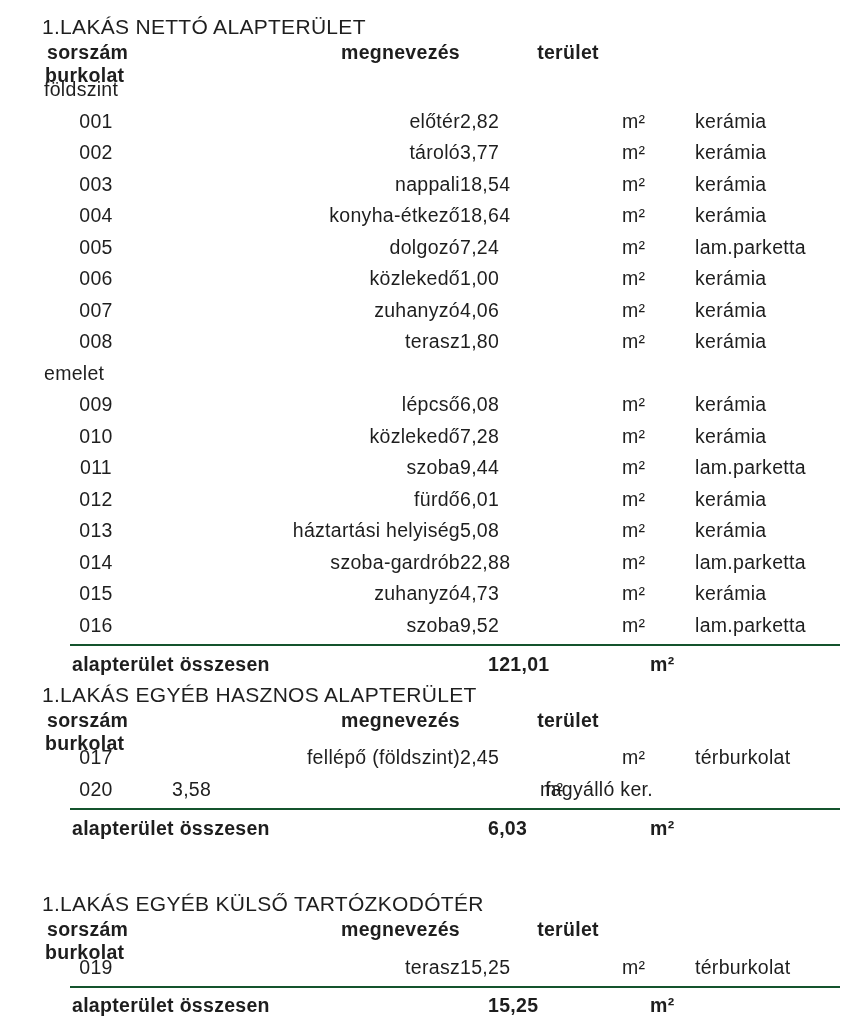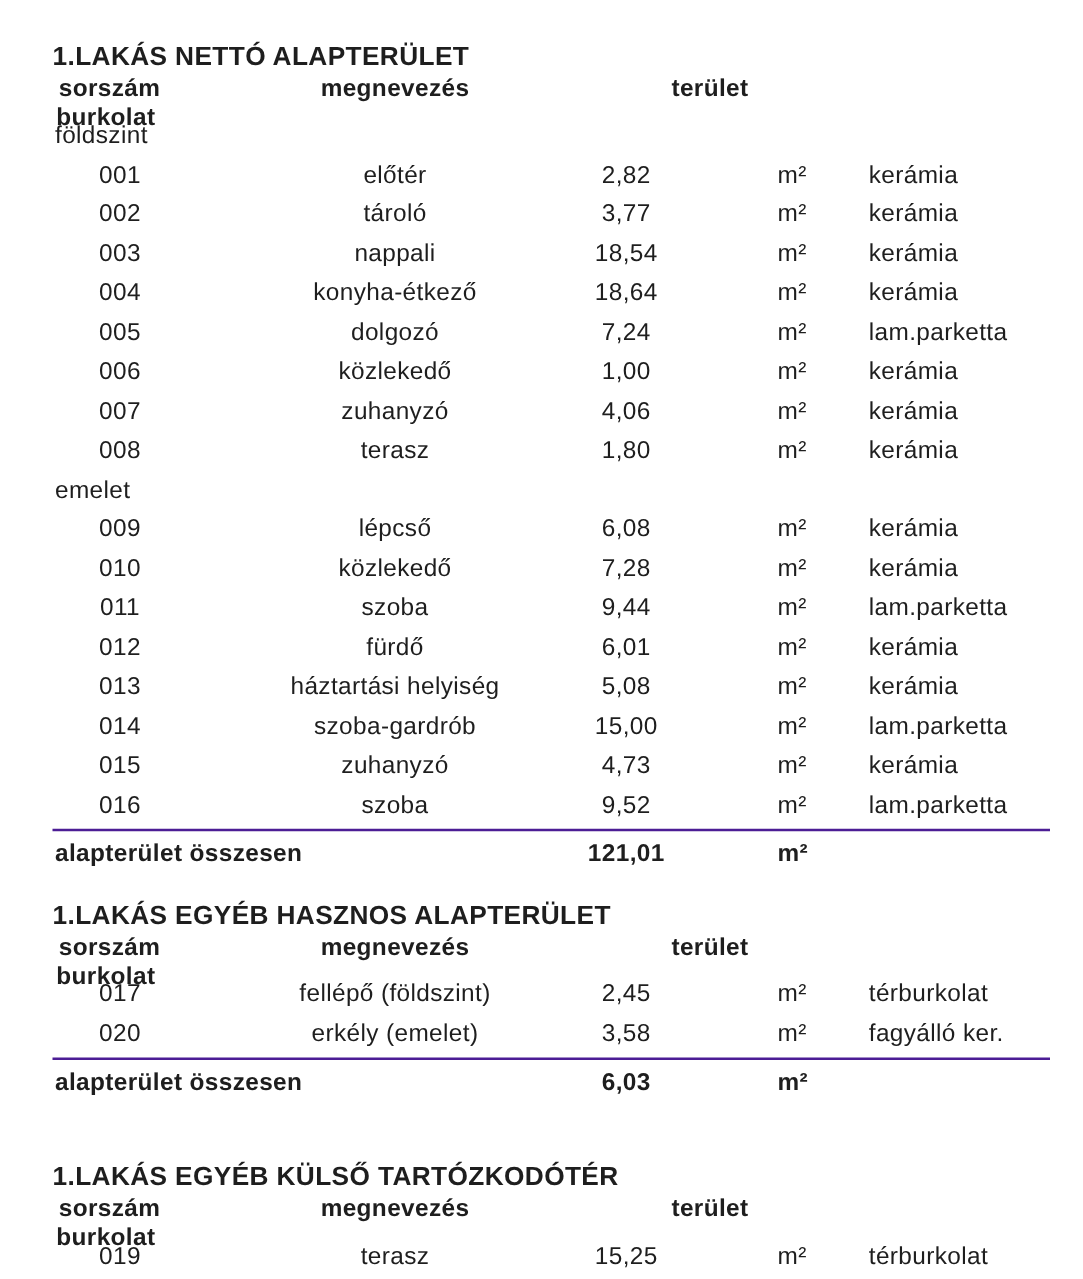--- a/index.html
+++ b/index.html
@@ -16,60 +16,61 @@
     box-sizing: border-box;
     width: 866px;
     height: 1023px;
     padding: 14px 26px 0 42px;
   }
   .section { margin: 0; }
   
   #sections > .section:nth-child(3) { margin-top: 46px; }
 
   .section-title {
-    font-weight: bold;
+    font-weight: normal;
     font-size: 21px;
     letter-spacing: 0.3px;
     line-height: 1.1;
-    margin: 20px 0 3px 0;
+    margin: 1px 0 3px 0;
     white-space: nowrap;
   }
 
   .grid-row {
     display: grid;
     grid-template-columns: 130px 288px 82px 150px 1fr;
     align-items: center;
     height: 31.5px;
     font-size: 19.5px;
     letter-spacing: 0.3px;
   }
   .header-row { height: 33px; font-weight: bold; }
 
   .c-num      { text-align: center; padding-right: 22px; }
   .th-num     { text-align: left;  padding-left: 5px; padding-right: 17px; }
-  .c-name     { text-align: center;  white-space: nowrap; }
-  .c-area     { text-align: center; }
+  .c-name     { text-align: right;  white-space: nowrap; }
+  .c-area     { text-align: left; }
   .th-area    { grid-column: 3 / 5; text-align: center; padding-right: 16px; }
   .c-unit     { text-align: left; padding-left: 80px; }
   .c-finish   { text-align: left; padding-left: 3px; white-space: nowrap; }
 
   .group-label {
     font-size: 19.5px;
     letter-spacing: 0.3px;
     height: 31.5px;
     display: flex;
     align-items: center;
     padding-left: 2px;
   }
 
   .total-row {
-    border-top: 2px solid #4c1d95;
+    border-top: 2px solid #14532d;
     height: 36px;
     font-weight: bold;
     margin-top: 3px;
+    margin-left: 28px;
   }
   .total-label { grid-column: 1 / 3; padding-left: 2px; white-space: nowrap; }
 </style>
 </head>
 <body>
 
 <div class="page">
   <div id="sections">
   <section class="section">
     <h2 class="section-title">1.LAKÁS NETTÓ ALAPTERÜLET</h2>
@@ -185,21 +186,21 @@
     <div class="c-num">013</div>
     <div class="c-name">háztartási helyiség</div>
     <div class="c-area">5,08</div>
     <div class="c-unit">m²</div>
     <div class="c-finish">kerámia</div>
   </div>
 
   <div class="grid-row data-row">
     <div class="c-num">014</div>
     <div class="c-name">szoba-gardrób</div>
-    <div class="c-area">15,00</div>
+    <div class="c-area">22,88</div>
     <div class="c-unit">m²</div>
     <div class="c-finish">lam.parketta</div>
   </div>
 
   <div class="grid-row data-row">
     <div class="c-num">015</div>
     <div class="c-name">zuhanyzó</div>
     <div class="c-area">4,73</div>
     <div class="c-unit">m²</div>
     <div class="c-finish">kerámia</div>
@@ -234,21 +235,20 @@
   <div class="grid-row data-row">
     <div class="c-num">017</div>
     <div class="c-name">fellépő (földszint)</div>
     <div class="c-area">2,45</div>
     <div class="c-unit">m²</div>
     <div class="c-finish">térburkolat</div>
   </div>
 
   <div class="grid-row data-row">
     <div class="c-num">020</div>
-    <div class="c-name">erkély (emelet)</div>
     <div class="c-area">3,58</div>
     <div class="c-unit">m²</div>
     <div class="c-finish">fagyálló ker.</div>
   </div>
 </div>
     <div class="grid-row total-row">
       <div class="total-label">alapterület összesen</div>
       <div class="c-area total-value">6,03</div>
       <div class="c-unit total-unit">m²</div>
       <div class="c-finish"></div>

